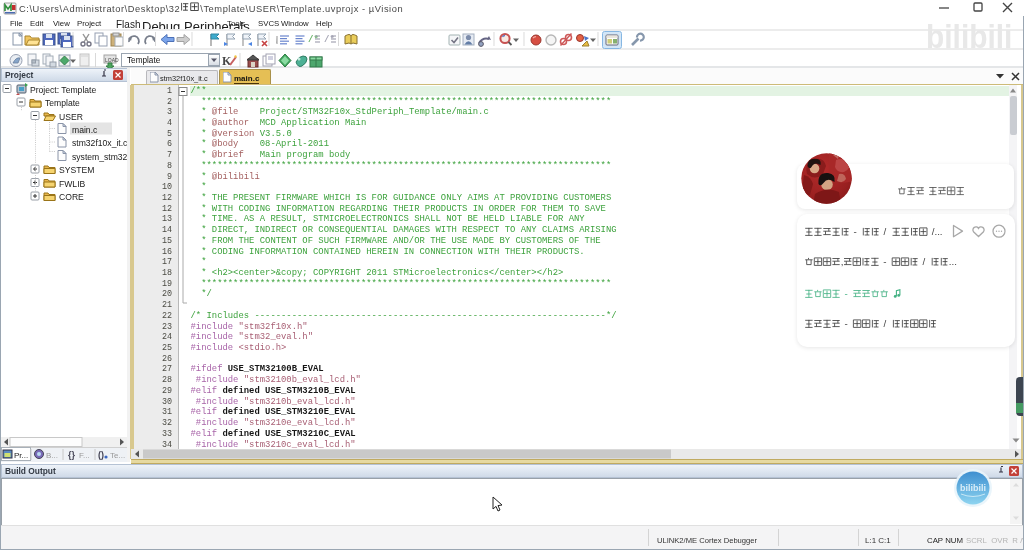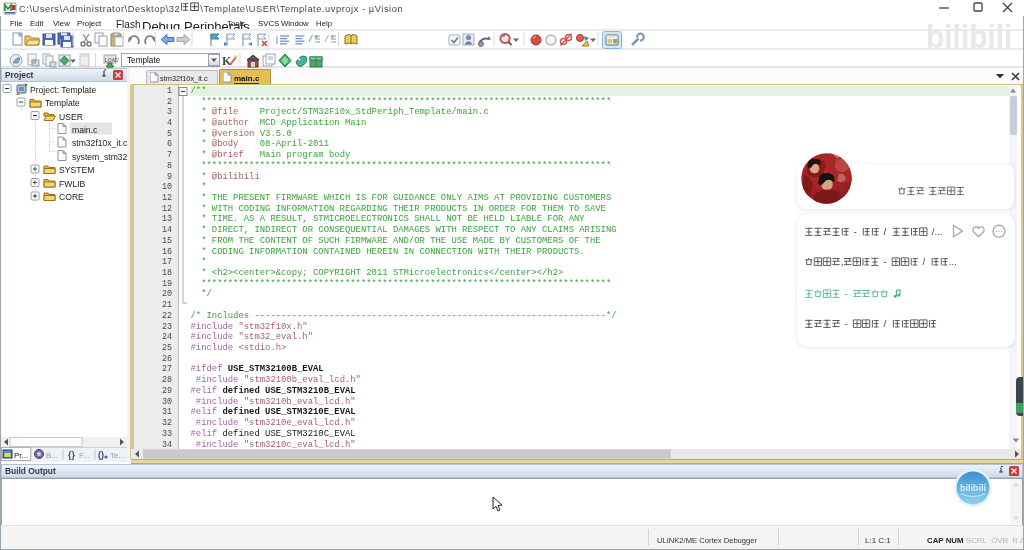--- a/index.html
+++ b/index.html
@@ -365,21 +365,21 @@
     <div class="cl"><span style="color:#a864a8">#include </span><span style="color:#a85f74">"stm32f10x.h"</span></div>
     <div class="cl"><span style="color:#a864a8">#include </span><span style="color:#a85f74">"stm32_eval.h"</span></div>
     <div class="cl"><span style="color:#a864a8">#include </span><span style="color:#a85f74">&lt;stdio.h&gt;</span></div>
     <div class="cl">&nbsp;</div>
     <div class="cl"><span style="color:#a864a8">#ifdef </span><span style="color:#161616;font-weight:bold">USE_STM32100B_EVAL</span></div>
     <div class="cl"><span style="color:#a864a8"> #include </span><span style="color:#a85f74">"stm32100b_eval_lcd.h"</span></div>
     <div class="cl"><span style="color:#a864a8">#elif </span><span style="color:#161616;font-weight:bold">defined USE_STM3210B_EVAL</span></div>
     <div class="cl"><span style="color:#a864a8"> #include </span><span style="color:#a85f74">"stm3210b_eval_lcd.h"</span></div>
     <div class="cl"><span style="color:#a864a8">#elif </span><span style="color:#161616;font-weight:bold">defined USE_STM3210E_EVAL</span></div>
     <div class="cl"><span style="color:#a864a8"> #include </span><span style="color:#a85f74">"stm3210e_eval_lcd.h"</span></div>
-    <div class="cl"><span style="color:#a864a8">#elif </span><span style="color:#161616;font-weight:normal">defined USE_STM3210C_EVAL</span></div>
+    <div class="cl"><span style="color:#a864a8">#elif </span><span style="color:#161616;font-weight:bold">defined USE_STM3210C_EVAL</span></div>
     <div class="cl"><span style="color:#a864a8"> #include </span><span style="color:#a85f74">"stm3210c_eval_lcd.h"</span></div>
   </div>
 <div style="position:absolute;left:1009px;top:85px;width:8px;height:364px;background:#f4f4f6"></div>
 <svg width="8" height="10" style="position:absolute;left:1009px;top:86px">
     <path d="M4 2.5l3 4h-6z" fill="#888"></path>
   </svg>
 <div style="position:absolute;left:1009.5px;top:96px;width:7px;height:39px;background:#c9ccd2;border-radius:2px"></div>
 <div style="position:absolute;left:131px;top:449px;width:893px;height:10px;background:#e9e9e9"></div>
 <svg width="893" height="10" style="position:absolute;left:131px;top:449px">
     <path d="M4 5l4-3.5v7z" fill="#555"></path>
@@ -405,21 +405,21 @@
 <svg width="12" height="17" style="position:absolute;left:492px;top:496px">
 <path d="M1 1l0 12l3-2.6l2 4.6l2-1l-2-4.4l4-0.6z" fill="#fff" stroke="#222" stroke-width="1"></path>
   </svg>
 <div style="position:absolute;left:0;top:525px;width:1024px;height:25px;background:#f4f4f5;border-top:1px solid #e0e0e0"></div>
 <div style="position:absolute;left:648px;top:529px;width:1px;height:17px;background:#d4d4d4"></div>
 <div style="position:absolute;left:778px;top:529px;width:1px;height:17px;background:#d4d4d4"></div>
 <div style="position:absolute;left:858px;top:529px;width:1px;height:17px;background:#d4d4d4"></div>
 <div style="position:absolute;left:898px;top:529px;width:1px;height:17px;background:#d4d4d4"></div>
 <div style="position:absolute;left:657px;top:536px;font-size:7.6px;color:#333">ULINK2/ME Cortex Debugger</div>
 <div style="position:absolute;left:865px;top:535.5px;font-size:8px;color:#333">L:1 C:1</div>
-<div style="position:absolute;left:927px;top:535.5px;font-size:7.8px;color:#222;font-weight:bold;white-space:nowrap">CAP&nbsp;NUM</div>
+<div style="position:absolute;left:927px;top:535.5px;font-size:7.8px;color:#222;font-weight:normal;white-space:nowrap">CAP&nbsp;NUM</div>
 <div style="position:absolute;left:966px;top:535.5px;font-size:7.8px;color:#b4b4b4;white-space:nowrap">SCRL&nbsp;&nbsp;OVR&nbsp;&nbsp;R /W</div>
 <div style="position:absolute;left:797px;top:164px;width:217px;height:45px;background:#fff;border-radius:8px;box-shadow:0 1px 4px rgba(0,0,0,0.10)"></div>
 <div style="position:absolute;left:797px;top:214px;width:218px;height:133px;background:#fff;border-radius:10px;box-shadow:0 1px 4px rgba(0,0,0,0.10)"></div>
 <svg width="52" height="52" viewBox="0 0 52 52" style="position:absolute;left:801px;top:153px">
 <defs>
       <clipPath id="ac">
         <circle cx="25.5" cy="25.5" r="25.2"></circle>
       </clipPath>
 <radialGradient id="ag" cx="0.38" cy="0.32" r="0.95">
 <stop offset="0" stop-color="#b32b2b"></stop>

